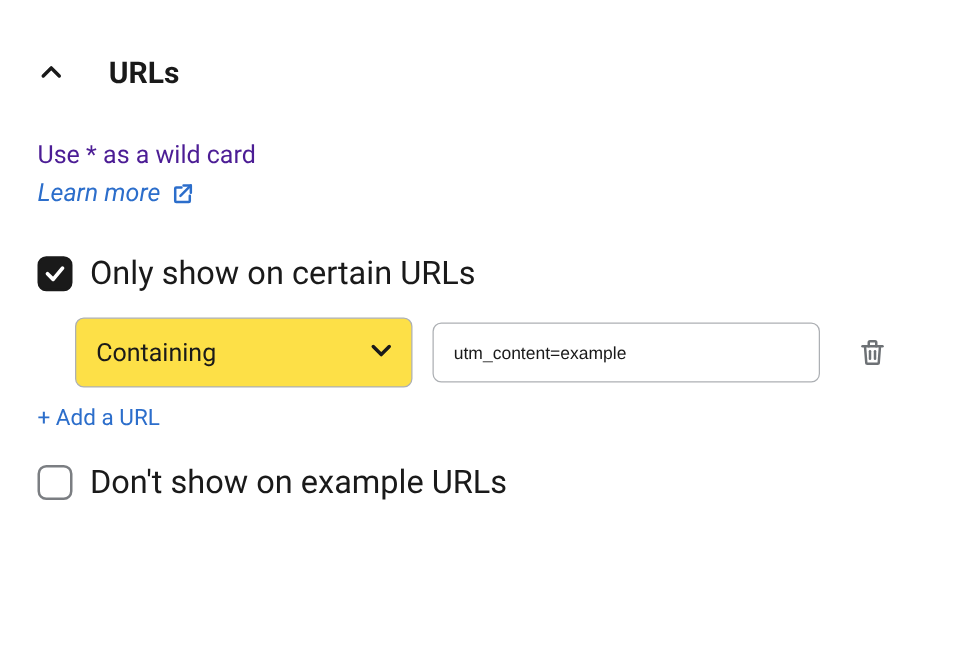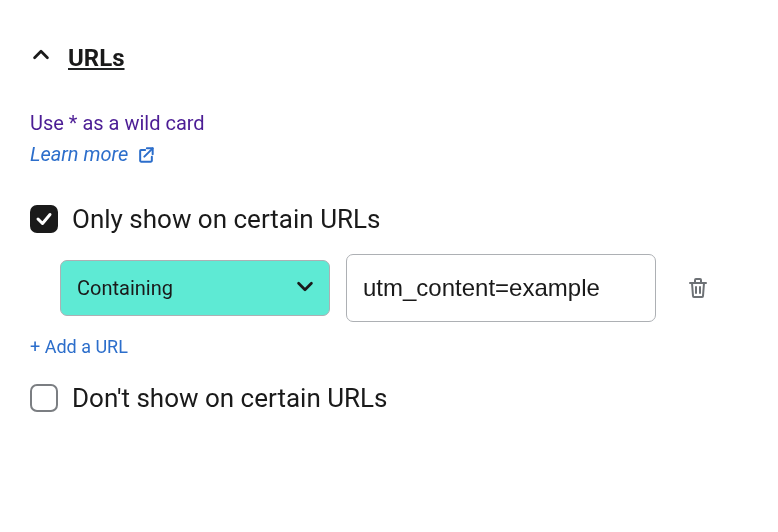--- a/index.html
+++ b/index.html
@@ -10,24 +10,23 @@
     background: #ffffff;
     color: #202223;
     width: 778px;
     height: 532px;
   }
   .panel {
     padding: 44px 30px 30px 30px;
   }
   .section-header {
     display: flex;
-    align-items: flex-start;
-    gap: 16px;
-    cursor: pointer;
-    text-decoration: underline;
+    align-items: center;
+    gap: 35px;
+    cursor: pointer;
   }
   .section-header .chevron svg { display:block; }
   .section-title {
     font-size: 24px;
     font-weight: 700;
     color: #1a1a1a;
   }
   .hint-block {
     margin-top: 36px;
     font-size: 20px;
@@ -80,43 +79,43 @@
   }
   .select-wrap {
     position: relative;
     width: 270px;
   }
   .select-field {
     width: 100%;
     height: 56px;
     border: 1px solid #adb0b4;
     border-radius: 7px;
-    background: #5eead4;
+    background: #fde047;
     padding: 0 44px 0 16px;
     font-size: 20px;
     color: #1a1a1a;
     display: flex;
     align-items: center;
     cursor: pointer;
   }
   .select-chevron {
     position: absolute;
     right: 14px;
     top: 50%;
     transform: translateY(-50%);
     pointer-events: none;
   }
   .text-input {
     width: 310px;
-    height: 68px;
+    height: 48px;
     border: 1px solid #adb0b4;
     border-radius: 7px;
     background: #ffffff;
     padding: 0 16px;
-    font-size: 24px;
+    font-size: 14px;
     color: #1a1a1a;
     outline: none;
   }
   .trash-btn {
     width: 36px;
     height: 36px;
     display: inline-flex;
     align-items: center;
     justify-content: center;
     background: transparent;
@@ -191,16 +190,16 @@
           <path d="M14 11 V17"></path>
         </svg>
       </span>
     </button>
   </div>
 
   <div class="add-url">+ Add a URL</div>
 
   <div class="option-row" style="margin-top:26px;">
     <span class="checkbox"></span>
-    <span class="option-label">Don't show on certain URLs</span>
+    <span class="option-label">Don't show on example URLs</span>
   </div>
 
 </div>
 
 </body></html>

